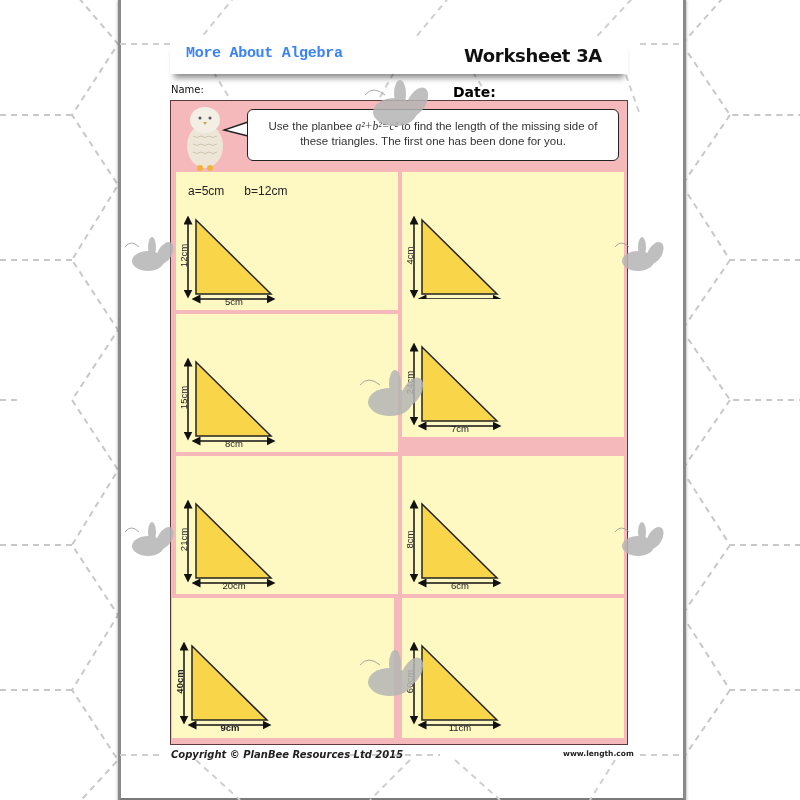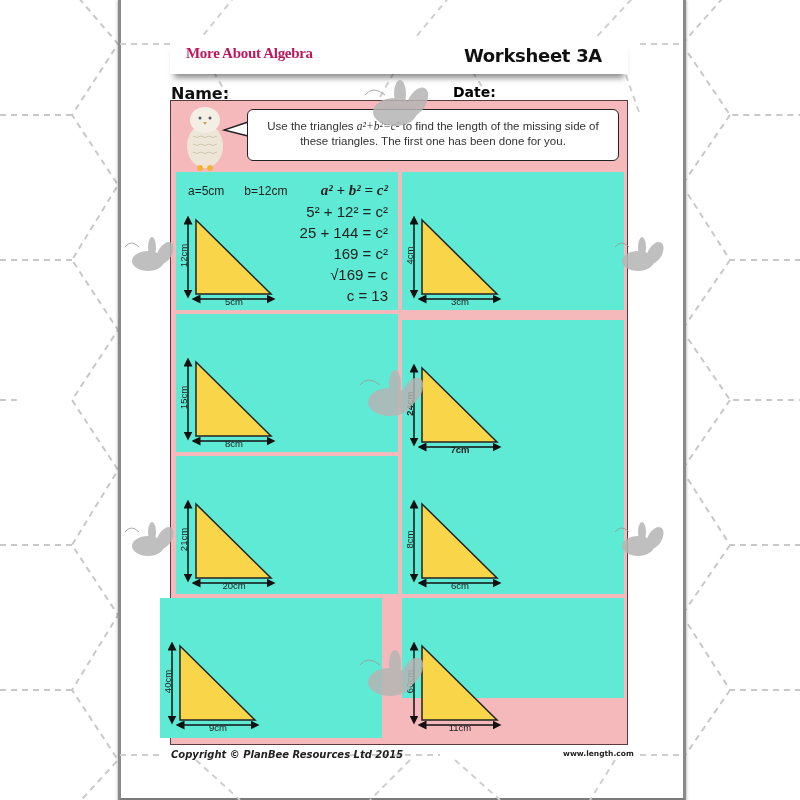--- a/index.html
+++ b/index.html
@@ -1,30 +1,30 @@
 <!DOCTYPE html>
 <html><head>
 <meta charset="utf-8">
 <style>
   html,body{margin:0;padding:0;}
   body{width:800px;height:800px;position:relative;overflow:hidden;background:#ffffff;font-family:"Liberation Sans",sans-serif;}
   .bg-pattern{position:absolute;left:0;top:0;width:800px;height:800px;}
   .page{position:absolute;left:118px;top:0;width:562px;height:798px;background:#fff;border-left:3px solid #8a8a8a;border-right:3px solid #8a8a8a;border-bottom:4px solid #7a7a7a;box-shadow:0 0 3px rgba(0,0,0,0.4);}
   .title-strip{position:absolute;left:170px;top:38px;width:458px;height:36px;background:#fff;box-shadow:0 8px 6px -4px rgba(0,0,0,0.45);}
-  .title-left{position:absolute;left:16px;top:7px;font-family:Liberation Serif, serif;font-weight:bold;font-size:15px;color:#be185d;letter-spacing:-0.3px;}
+  .title-left{position:absolute;left:16px;top:7px;font-family:Liberation Mono, monospace;font-weight:bold;font-size:15px;color:#3b82f6;letter-spacing:-0.3px;}
   .title-right{position:absolute;right:26px;top:7px;font-family:"DejaVu Sans",sans-serif;font-weight:bold;font-size:18px;color:#111;letter-spacing:-0.3px;}
-  .name-label{position:absolute;left:171px;top:84px;font-family:"DejaVu Sans",sans-serif;font-weight:bold;font-size:16px;color:#111;}
+  .name-label{position:absolute;left:171px;top:84px;font-family:"DejaVu Sans",sans-serif;font-weight:normal;font-size:10px;color:#111;}
   .date-label{position:absolute;left:453px;top:84px;font-family:"DejaVu Sans",sans-serif;font-weight:bold;font-size:14px;color:#000000;}
   .panel{position:absolute;left:170px;top:100px;width:456px;height:643px;background:#f6b9bb;border:1px solid #5a3a3a;}
   .bubble{position:absolute;left:247px;top:109px;width:370px;height:50px;background:#fff;border:1.5px solid #222;border-radius:6px;}
   .bubble-tail{position:absolute;left:222px;top:120px;}
   .bubble-text{position:absolute;left:8px;top:9px;width:354px;text-align:center;font-size:11.5px;line-height:15px;color:#333;}
   .bubble-text i{font-family:"Liberation Serif",serif;text-align:right;}
   .owl{position:absolute;left:183px;top:104px;}
-  .cell{position:absolute;background:#5eead4;width:222px;height:138px;}
+  .cell{position:absolute;background:#fef9c3;width:222px;height:138px;}
   .cell svg{position:absolute;left:0;top:0;}
   .lbl-base{position:absolute;font-size:9.5px;color:#222;text-align:center;width:60px;}
   .lbl-height{position:absolute;font-size:9.5px;color:#222;transform:rotate(-90deg);transform-origin:center;width:40px;text-align:center;}
   .given{position:absolute;left:12px;top:12px;font-size:12px;color:#222;}
   .given span{margin-right:20px;}
   .steps{position:absolute;right:10px;top:8px;text-align:right;font-size:15px;line-height:21px;color:#222;}
   .steps .m{font-family:"Liberation Serif",serif;font-style:italic;font-weight:bold;}
   .footer-left{position:absolute;left:171px;top:749px;font-family:"DejaVu Sans",sans-serif;font-size:10px;font-weight:bold;color:#222;font-style:italic;}
   .footer-right{position:absolute;left:563px;top:749px;font-family:"DejaVu Sans",sans-serif;font-size:7.5px;font-weight:bold;color:#222;}
   .bee{position:absolute;opacity:0.85;}
@@ -83,38 +83,30 @@
   </g>
   <ellipse cx="17" cy="64" rx="3" ry="3" fill="#f2b33c"></ellipse>
   <ellipse cx="27" cy="64" rx="3" ry="3" fill="#f2b33c"></ellipse>
 </svg>
 
 <svg class="bubble-tail" width="30" height="20" viewBox="0 0 30 20" style="z-index:4;">
   <path d="M26 2 L2 10 L26 16" fill="#fff" stroke="#222" stroke-width="1.5"></path>
 </svg>
 <div class="bubble" style="z-index:4;">
   <div class="bubble-text">
-    <span>Use the triangles </span><i>a²+b²=c²</i><span> to find the length of the missing side of these triangles. The first one has been done for you.</span>
+    <span>Use the planbee </span><i>a²+b²=c²</i><span> to find the length of the missing side of these triangles. The first one has been done for you.</span>
   </div>
 </div>
 
 <div id="cells" style="position:absolute;left:0;top:0;z-index:3;"></div>
 
 <div class="cell" style="left:176px;top:172px;z-index:3;">
   <div class="given">
     <span>a=5cm</span><span>b=12cm</span>
   </div>
-  <div class="steps">
-    <div class="m">a² + b² = c²</div>
-    <div>5² + 12² = c²</div>
-    <div>25 + 144 = c²</div>
-    <div>169 = c²</div>
-    <div>√169 = c</div>
-    <div>c = 13</div>
-  </div>
 </div>
 
 <div class="cell" style="left:176px;top:172px;z-index:3;background:transparent;padding-left:11px;">
   <svg width="222" height="138">
       <use href="#tri"></use>
     </svg>
   <span class="lbl-height" style="left:-13px;top:78px;">12cm</span>
   <span class="lbl-base" style="left:28px;top:124px;">5cm</span>
 </div>
 <div class="cell" style="left:402px;top:172px;z-index:3;">
@@ -124,49 +116,49 @@
   <span class="lbl-height" style="left:-13px;top:78px;">4cm</span>
   <span class="lbl-base" style="left:28px;top:124px;">3cm</span>
 </div>
 <div class="cell" style="left:176px;top:314px;z-index:3;">
   <svg width="222" height="138">
       <use href="#tri"></use>
     </svg>
   <span class="lbl-height" style="left:-13px;top:78px;">15cm</span>
   <span class="lbl-base" style="left:28px;top:124px;">8cm</span>
 </div>
-<div class="cell" style="left:402px;top:320px;z-index:3;font-weight:bold;">
+<div class="cell" style="left:402px;top:299px;z-index:3;">
   <svg width="222" height="138">
       <use href="#tri"></use>
     </svg>
   <span class="lbl-height" style="left:-13px;top:78px;">24cm</span>
   <span class="lbl-base" style="left:28px;top:124px;">7cm</span>
 </div>
 <div class="cell" style="left:176px;top:456px;z-index:3;">
   <svg width="222" height="138">
       <use href="#tri"></use>
     </svg>
   <span class="lbl-height" style="left:-13px;top:78px;">21cm</span>
   <span class="lbl-base" style="left:28px;top:124px;">20cm</span>
 </div>
 <div class="cell" style="left:402px;top:456px;z-index:3;">
   <svg width="222" height="138">
       <use href="#tri"></use>
     </svg>
   <span class="lbl-height" style="left:-13px;top:78px;">8cm</span>
   <span class="lbl-base" style="left:28px;top:124px;">6cm</span>
 </div>
-<div class="cell" style="left:160px;top:598px;height:140px;z-index:3;">
+<div class="cell" style="left:172px;top:598px;height:140px;z-index:3;font-weight:bold;">
   <svg width="222" height="138">
       <use href="#tri"></use>
     </svg>
   <span class="lbl-height" style="left:-13px;top:78px;">40cm</span>
   <span class="lbl-base" style="left:28px;top:124px;">9cm</span>
 </div>
-<div class="cell" style="left:402px;top:598px;height:100px;z-index:3;">
+<div class="cell" style="left:402px;top:598px;height:140px;z-index:3;">
   <svg width="222" height="138">
       <use href="#tri"></use>
     </svg>
   <span class="lbl-height" style="left:-13px;top:78px;">60cm</span>
   <span class="lbl-base" style="left:28px;top:124px;">11cm</span>
 </div>
 
 <svg width="0" height="0" style="position:absolute;">
   <defs>
     <marker id="ah" markerWidth="6" markerHeight="6" refX="3" refY="3" orient="auto-start-reverse">

